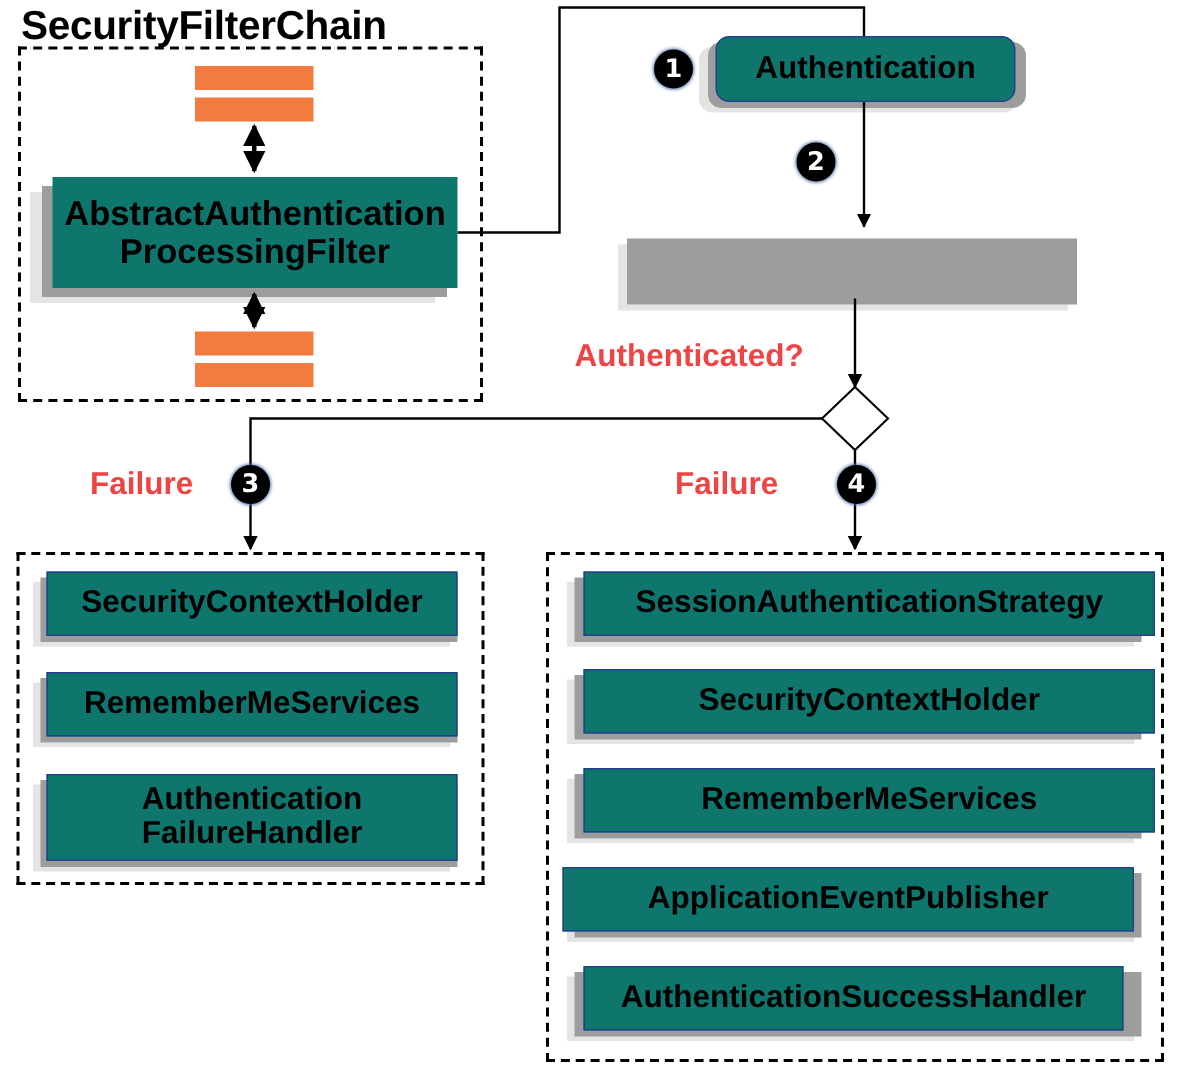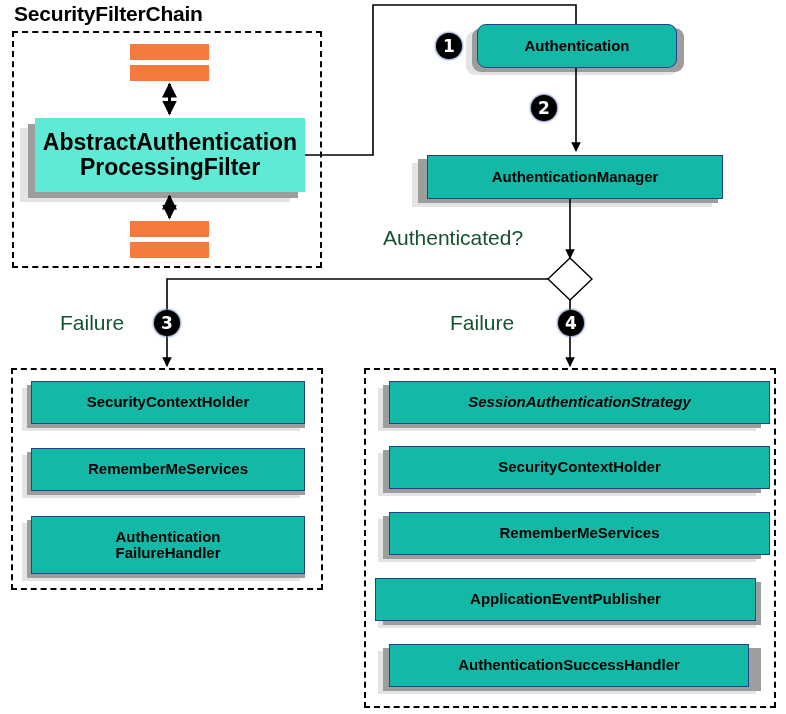--- a/index.html
+++ b/index.html
@@ -4,52 +4,52 @@
 <style>
   html,body{margin:0;padding:0;background:#ffffff;}
   body{width:786px;height:714px;position:relative;overflow:hidden;
        font-family:"Liberation Sans","DejaVu Sans",sans-serif;}
 
   #stage{position:absolute;left:0;top:0;width:786px;height:714px;}
 
   
   .group{position:absolute;border:2px dashed #000;box-sizing:border-box;background:transparent;}
 
-  .group-title{position:absolute;font-size:21px;font-weight:bold;color:#000;
+  .group-title{position:absolute;font-size:27px;font-weight:bold;color:#000;
                letter-spacing:-0.2px;white-space:nowrap;}
 
   
   .node{position:absolute;box-sizing:border-box;display:flex;align-items:center;
         justify-content:center;text-align:center;font-weight:bold;color:#000;
         line-height:1.08;z-index:4;}
   .node .lbl{white-space:pre-line;display:block;}
 
-  .node.blue{background:#14b8a6;border:1.5px solid #21418c;font-size:15px;}
+  .node.blue{background:#0f766e;border:1.5px solid #21418c;font-size:21px;}
   .node.blue.round{border-radius:9px;}
-  .node.orange{background:#5eead4;border:none;font-size:23px;align-items:center;}
+  .node.orange{background:#0f766e;border:none;font-size:23px;align-items:center;}
   .node.bar{background:#f47b3f;border:none;}
 
   
   .shadow-a,.shadow-b{position:absolute;z-index:2;}
   .shadow-a{background:#9d9d9d;}
   .shadow-b{background:#e4e4e4;z-index:1;}
 
   
   #wires{position:absolute;left:0;top:0;width:786px;height:714px;z-index:3;
          pointer-events:none;}
 
   
   .badge{position:absolute;width:26px;height:26px;border-radius:50%;
          background:#000;color:#fff;font-size:17px;font-weight:bold;
          display:flex;align-items:center;justify-content:center;
          box-shadow:0 0 2px 1px rgba(80,110,170,.75);z-index:6;
          font-family:"DejaVu Sans",sans-serif;line-height:1;}
 
   
-  .flabel{position:absolute;font-size:21px;font-weight:normal;color:#14532d;
+  .flabel{position:absolute;font-size:21px;font-weight:bold;color:#ef4444;
           white-space:nowrap;z-index:6;}
 </style>
 </head>
 <body>
 
 <div id="stage">
 
   <div class="group-title" style="left:14px;top:2px;">SecurityFilterChain</div>
   <div class="group" style="left:12px;top:31px;width:310px;height:237px;"></div>
 
@@ -75,23 +75,20 @@
   </div>
 
   <div class="shadow-b" style="left:466px;top:31px;width:212px;height:44px;border-radius:9px;"></div>
   <div class="shadow-a" style="left:472px;top:28px;width:212px;height:44px;border-radius:9px;"></div>
   <div class="node blue round" style="left:477px;top:24px;width:200px;height:44px;">
     <span class="lbl">Authentication</span>
   </div>
 
   <div class="shadow-b" style="left:412px;top:163px;width:300px;height:44px;"></div>
   <div class="shadow-a" style="left:418px;top:159px;width:300px;height:44px;"></div>
-  <div class="node blue" style="left:427px;top:155px;width:296px;height:44px;">
-    <span class="lbl">AuthenticationManager</span>
-  </div>
 
   <div class="flabel" style="left:383px;top:226px;">Authenticated?</div>
 
   <div class="flabel" style="left:60px;top:311px;">Failure</div>
   <div class="flabel" style="left:450px;top:311px;">Failure</div>
 
   <div class="badge" style="left:436px;top:33px;">1</div>
   <div class="badge" style="left:531px;top:95px;">2</div>
   <div class="badge" style="left:154px;top:310px;">3</div>
   <div class="badge" style="left:558px;top:310px;">4</div>
@@ -114,21 +111,21 @@
   <div class="shadow-a" style="left:27px;top:520px;width:278px;height:58px;"></div>
   <div class="node blue" style="left:31px;top:516px;width:274px;height:58px;">
     <span class="lbl">Authentication
 FailureHandler</span>
   </div>
 
   <div class="group" style="left:364px;top:368px;width:412px;height:340px;"></div>
 
   <div class="shadow-b" style="left:378px;top:388px;width:378px;height:43px;"></div>
   <div class="shadow-a" style="left:383px;top:385px;width:378px;height:43px;"></div>
-  <div class="node blue" style="left:389px;top:381px;width:381px;height:43px;font-style:italic;">
+  <div class="node blue" style="left:389px;top:381px;width:381px;height:43px;">
     <span class="lbl">SessionAuthenticationStrategy</span>
   </div>
 
   <div class="shadow-b" style="left:378px;top:453px;width:378px;height:43px;"></div>
   <div class="shadow-a" style="left:383px;top:450px;width:378px;height:43px;"></div>
   <div class="node blue" style="left:389px;top:446px;width:381px;height:43px;">
     <span class="lbl">SecurityContextHolder</span>
   </div>
 
   <div class="shadow-b" style="left:378px;top:519px;width:378px;height:43px;"></div>

